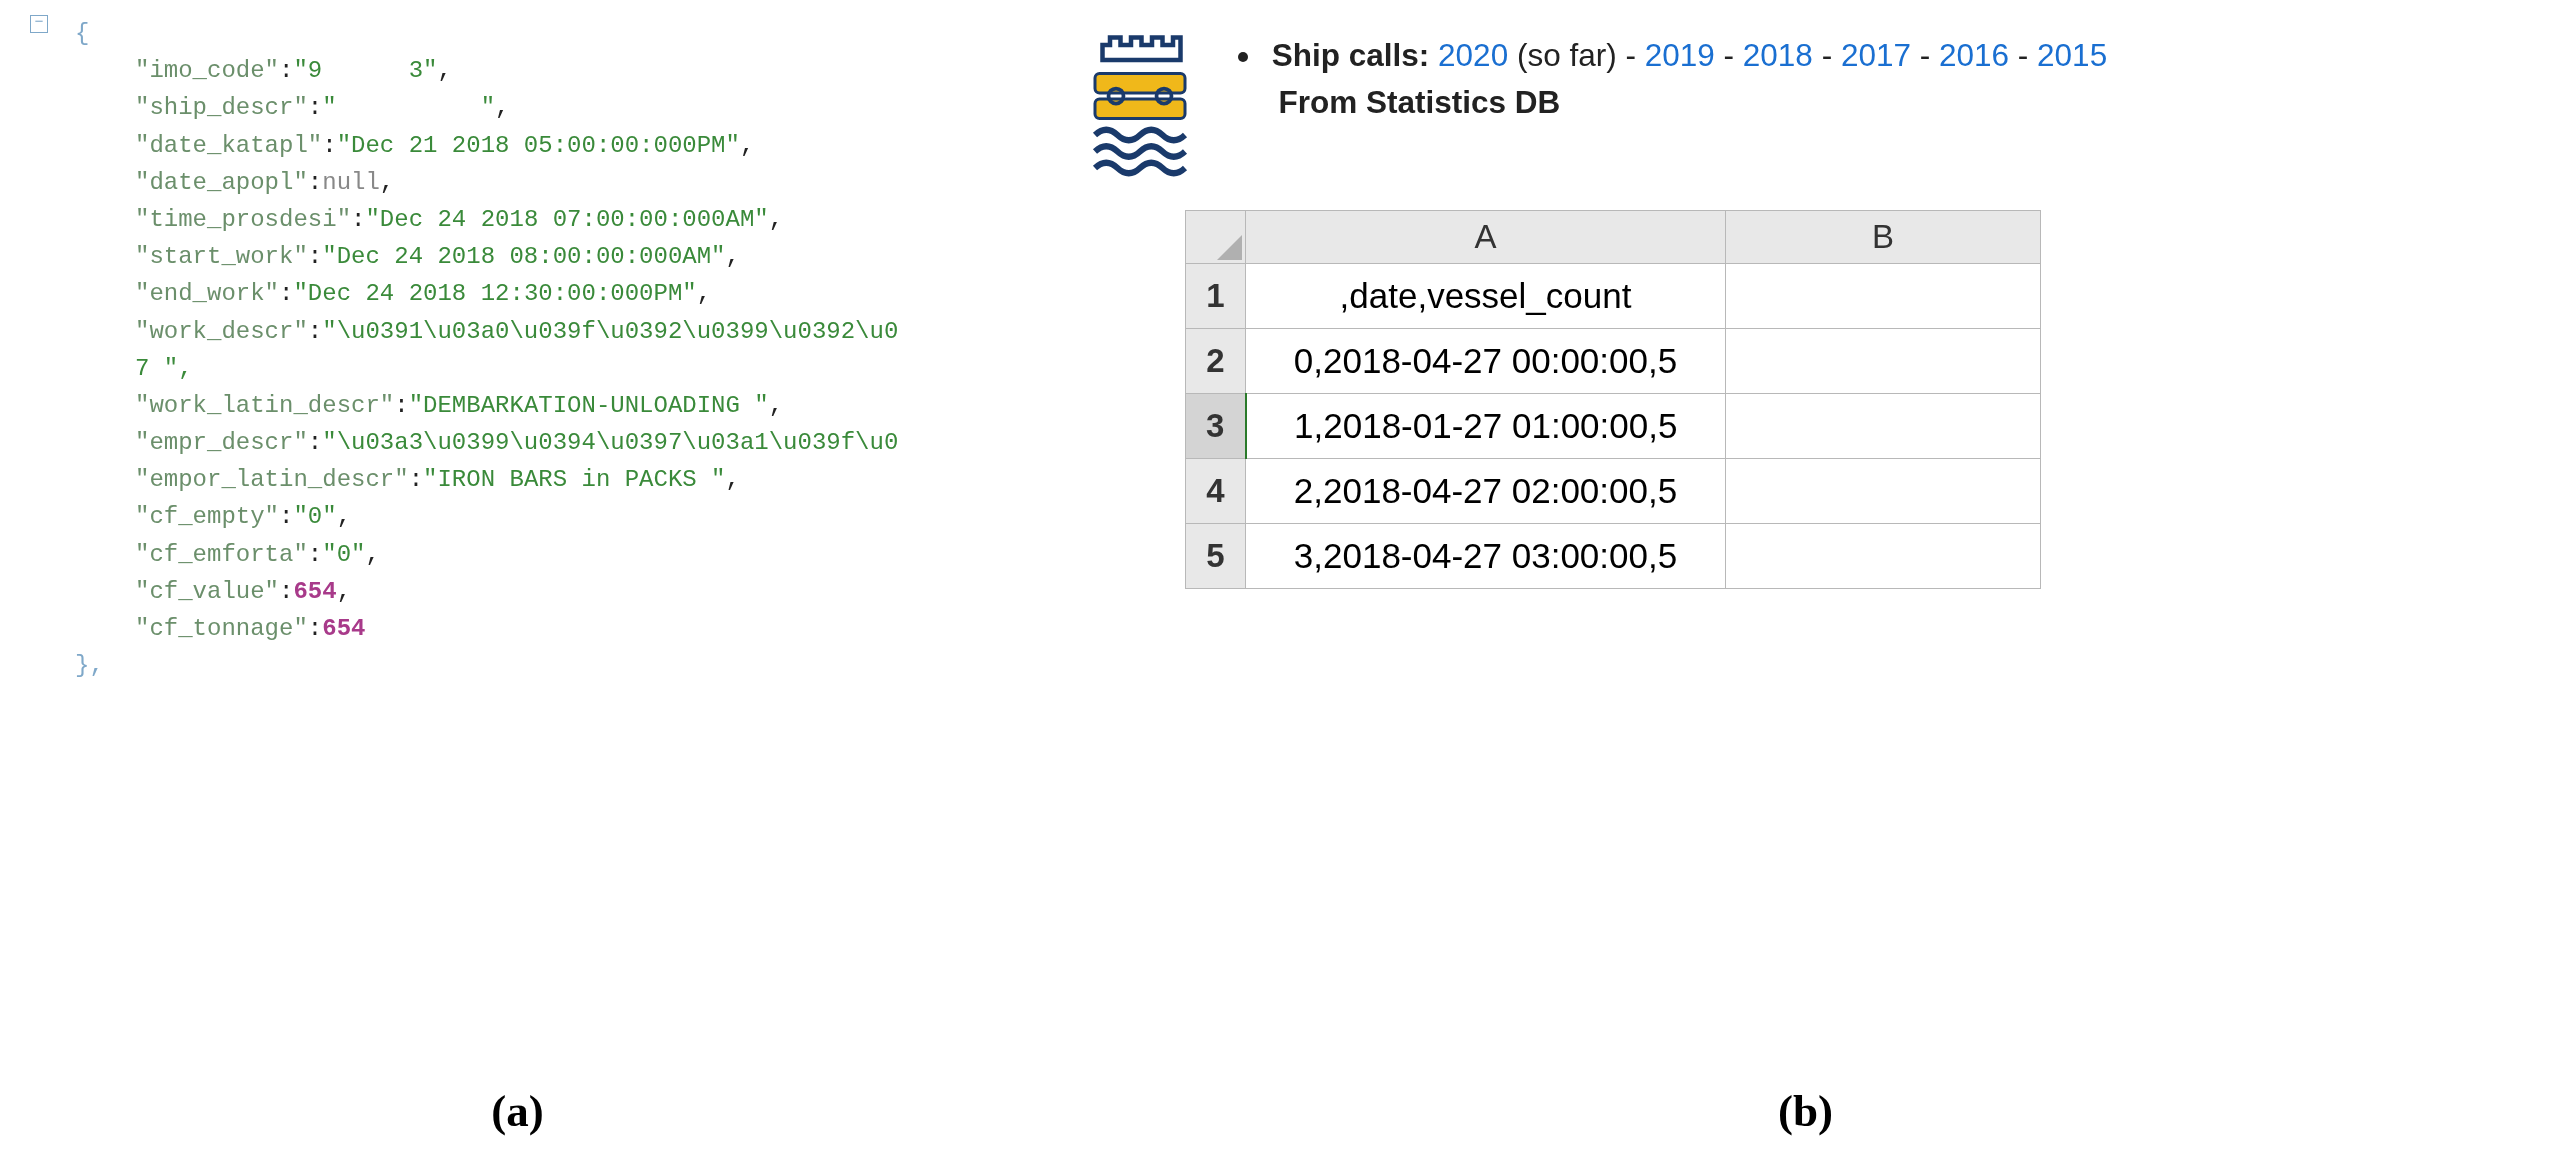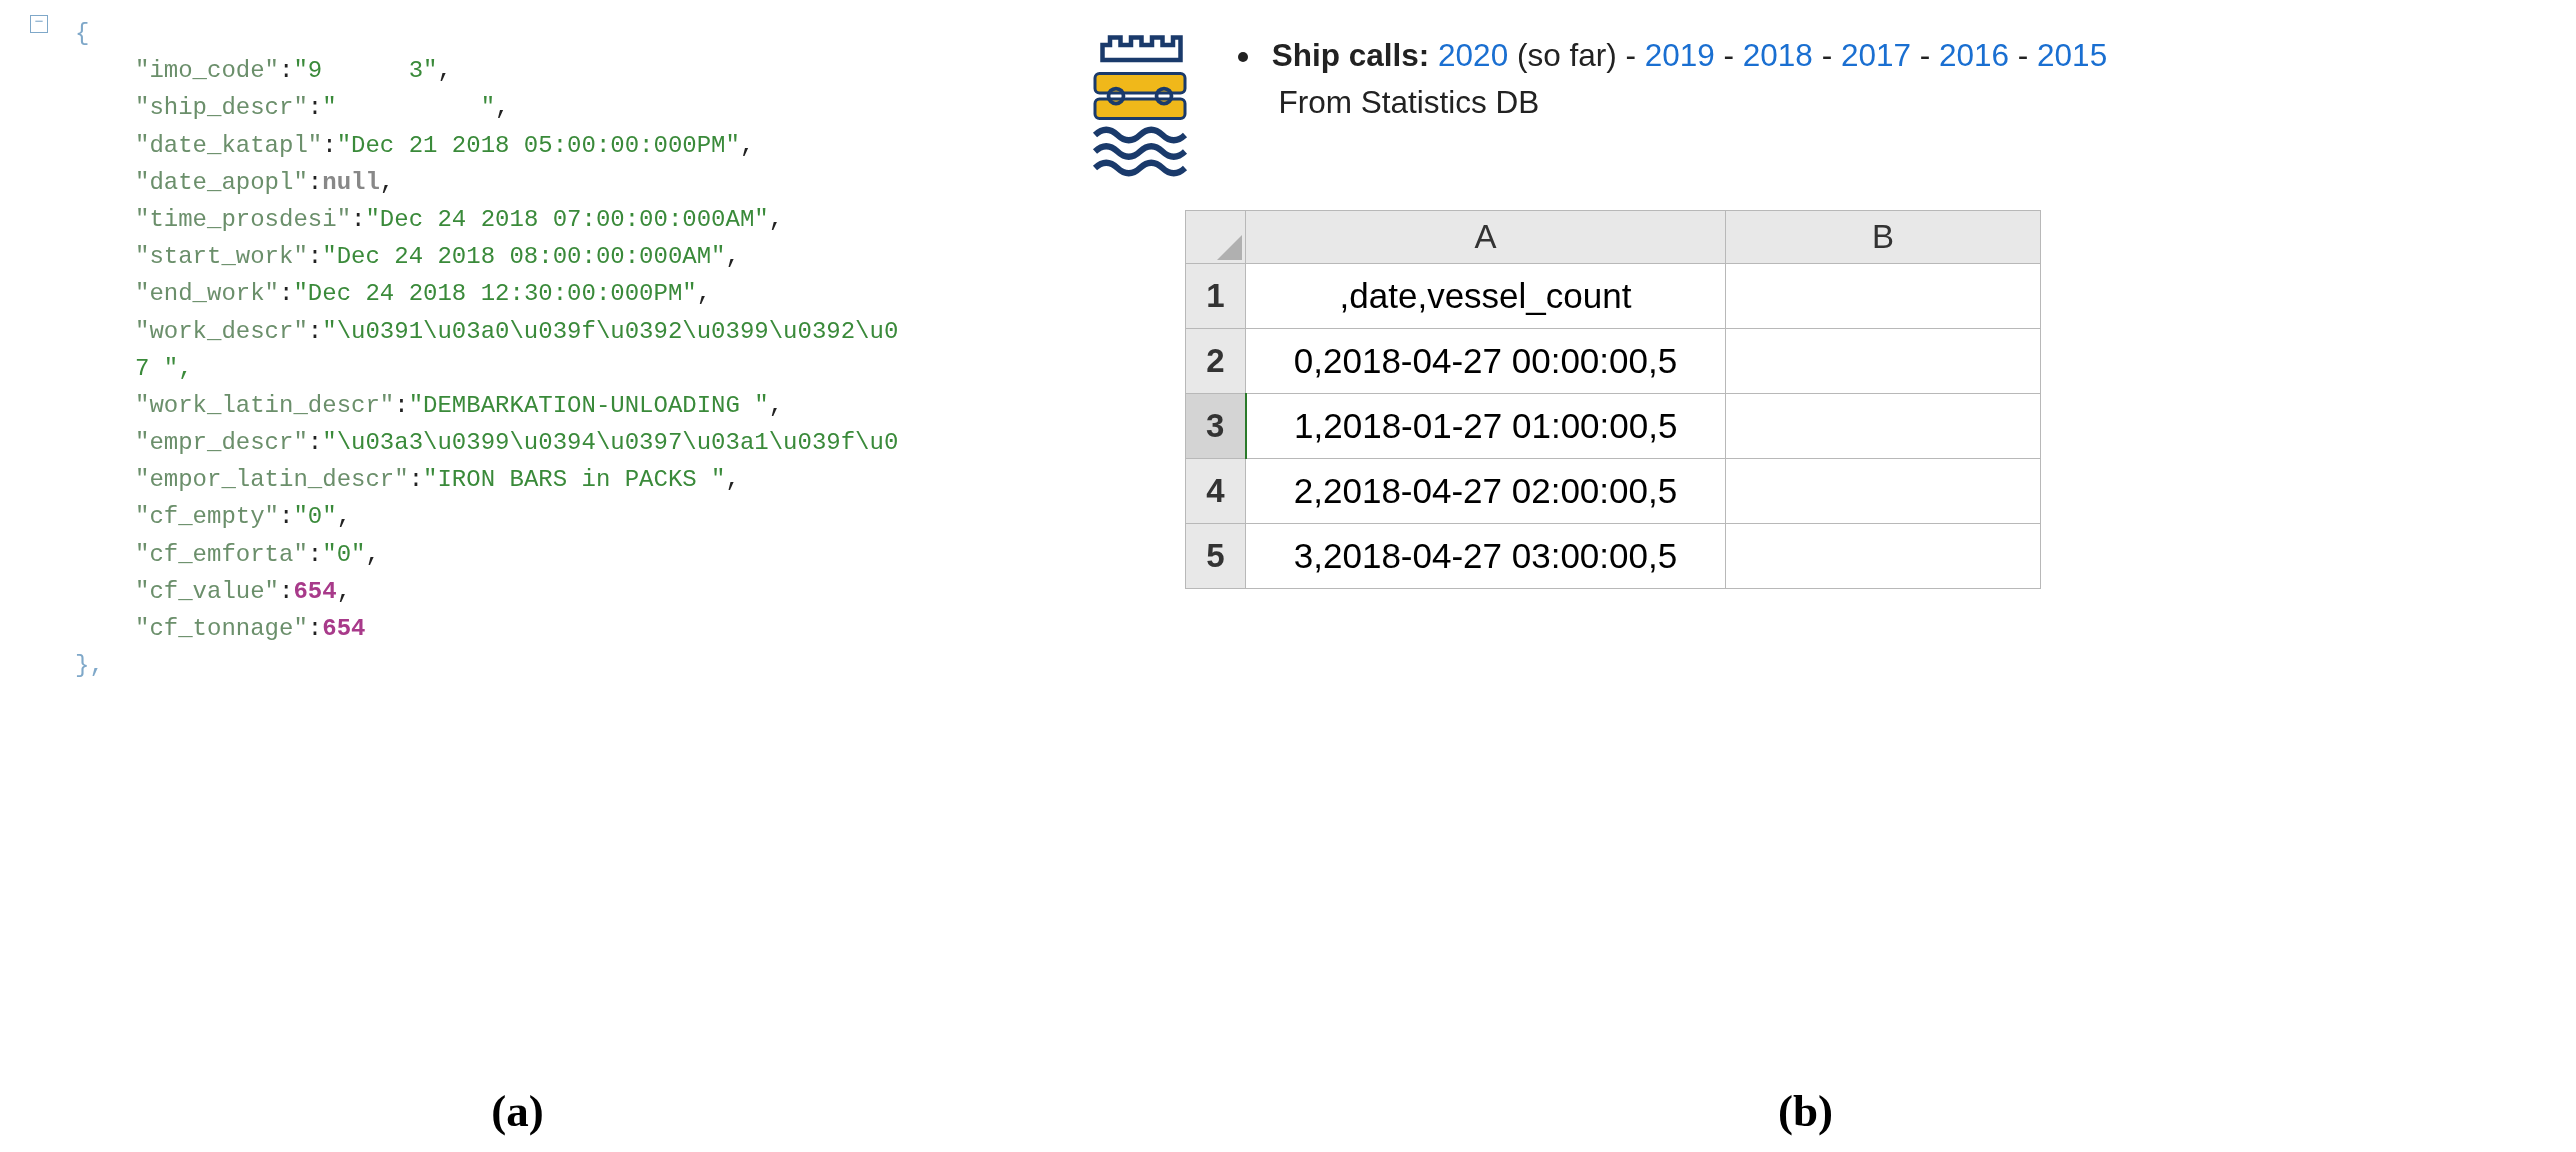--- a/index.html
+++ b/index.html
@@ -39,21 +39,21 @@
     text-align: center;
     cursor: pointer;
     background: #fff;
   }
   .json-line { white-space: pre; }
   .json-line .brace { color: #7fa8c9; }
   .json-line .key { color: #6b8f6b; font-weight: normal; }
   .json-line .colon { color: #222; }
   .json-line .string { color: #3a8a3a; }
   .json-line .number { color: #a83a8a; font-weight: bold; }
-  .json-line .null { color: #888; font-weight: bold; }
+  .json-line .null { color: #888; }
   .json-line .comma { color: #222; }
   .json-block { padding-left: 45px; }
   .json-indent { padding-left: 60px; }
 
   .right-panel {
     flex: 1;
     padding: 30px 46px 30px 30px;
     position: relative;
   }
   .header-row {
@@ -78,21 +78,21 @@
     height: 10.5px;
     background: #222;
     border-radius: 50%;
     vertical-align: middle;
     margin-right: 15px;
   }
   .ship-calls-block .bold { font-weight: bold; }
   .ship-calls-block a { color: #1a6fd1; text-decoration: none; cursor: pointer; }
   .ship-calls-block .dash { color: #222; }
   .ship-calls-block .suffix { color: #222; }
-  .ship-calls-block .sub { padding-left: 41px; }
+  .ship-calls-block .sub { padding-left: 41px; font-weight: bold; }
 
   .spreadsheet {
     margin-top: 30px;
     margin-left: 120px;
     border-collapse: collapse;
     font-size: 35px;
     background: #fff;
   }
   .spreadsheet th, .spreadsheet td {
     border: 0.8px solid #b8b8b8;

